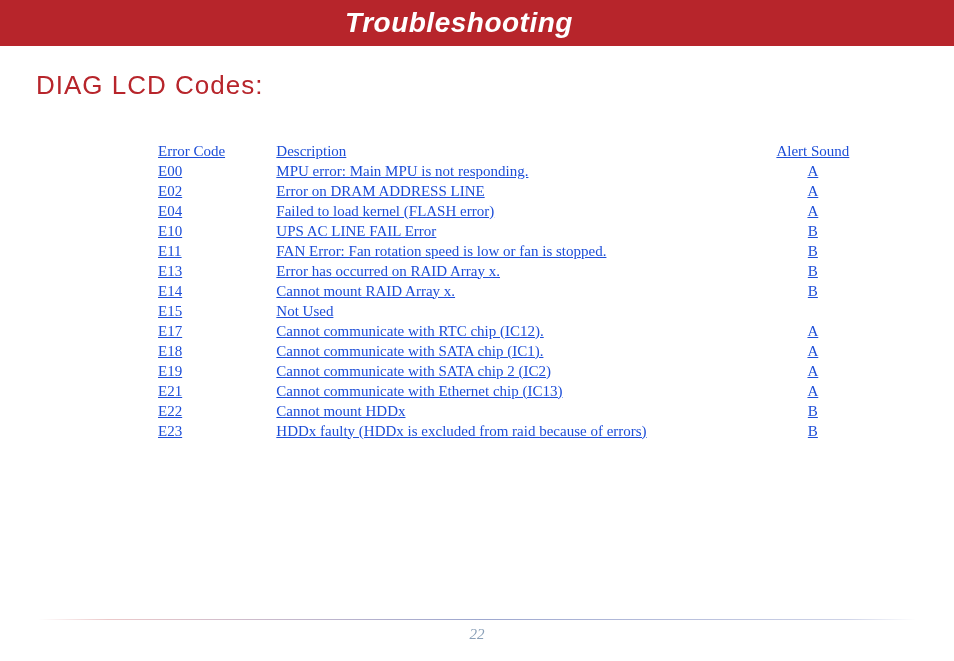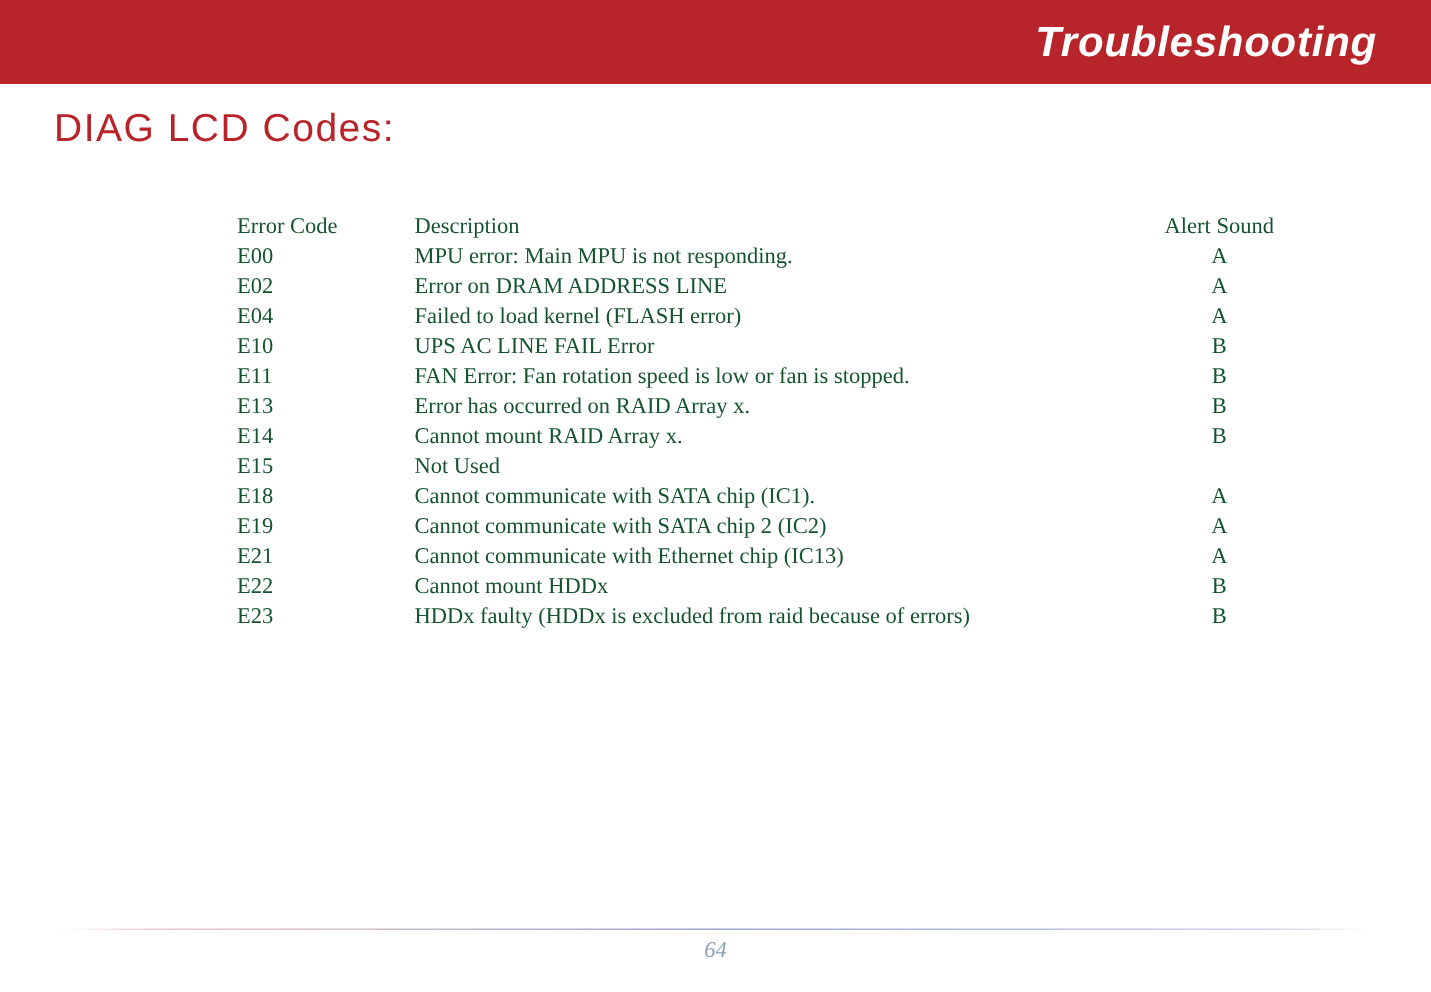--- a/index.html
+++ b/index.html
@@ -9,53 +9,54 @@
     }
     body {
       width: 954px;
       height: 661px;
       background: #ffffff;
       font-family: Georgia, 'Times New Roman', serif;
       position: relative;
     }
     .header-bar {
       background: #b7252b;
-      height: 56px;
+      height: 46px;
       width: 100%;
       display: flex;
       align-items: center;
-      justify-content: flex-end;
+      justify-content: center;
       padding-right: 36px;
     }
     .header-title {
       color: #ffffff;
       font-size: 28px;
       font-style: italic;
       font-weight: bold;
       font-family: 'Century Gothic', 'Avant Garde', Arial, sans-serif;
       letter-spacing: 0.5px;
     }
     .section-title {
       color: #b7252b;
       font-size: 26px;
       font-weight: 500;
       font-family: 'Century Gothic', 'Avant Garde', Arial, sans-serif;
       letter-spacing: 1px;
-      margin: 14px 0 0 36px;
+      margin: 24px 0 0 36px;
     }
     .table-wrap {
       margin: 40px 0 0 158px;
       width: 700px;
     }
     table {
       border-collapse: collapse;
       width: 100%;
       font-family: Georgia, 'Times New Roman', serif;
       font-size: 15px;
-      color: #14532d;
+      color: #1d4ed8;
+      text-decoration: underline;
     }
     td {
       padding: 1.5px 0;
       vertical-align: top;
     }
     .col-code {
       width: 118px;
     }
     .col-desc {
       width: 490px;
@@ -144,20 +145,25 @@
           <td class="col-code">E14</td>
           <td class="col-desc">Cannot mount RAID Array x.</td>
           <td class="col-alert">B</td>
         </tr>
         <tr>
           <td class="col-code">E15</td>
           <td class="col-desc">Not Used</td>
           <td class="col-alert"></td>
         </tr>
         <tr>
+          <td class="col-code">E17</td>
+          <td class="col-desc">Cannot communicate with RTC chip (IC12).</td>
+          <td class="col-alert">A</td>
+        </tr>
+        <tr>
           <td class="col-code">E18</td>
           <td class="col-desc">Cannot communicate with SATA chip (IC1).</td>
           <td class="col-alert">A</td>
         </tr>
         <tr>
           <td class="col-code">E19</td>
           <td class="col-desc">Cannot communicate with SATA chip 2 (IC2)</td>
           <td class="col-alert">A</td>
         </tr>
         <tr>
@@ -174,14 +180,14 @@
           <td class="col-code">E23</td>
           <td class="col-desc">HDDx faulty (HDDx is excluded from raid because of errors)</td>
           <td class="col-alert">B</td>
         </tr>
       </tbody>
   </table>
 </div>
 
 <div class="footer">
   <div class="footer-line"></div>
-  <div class="page-num">64</div>
+  <div class="page-num">22</div>
 </div>
 
 </body></html>

